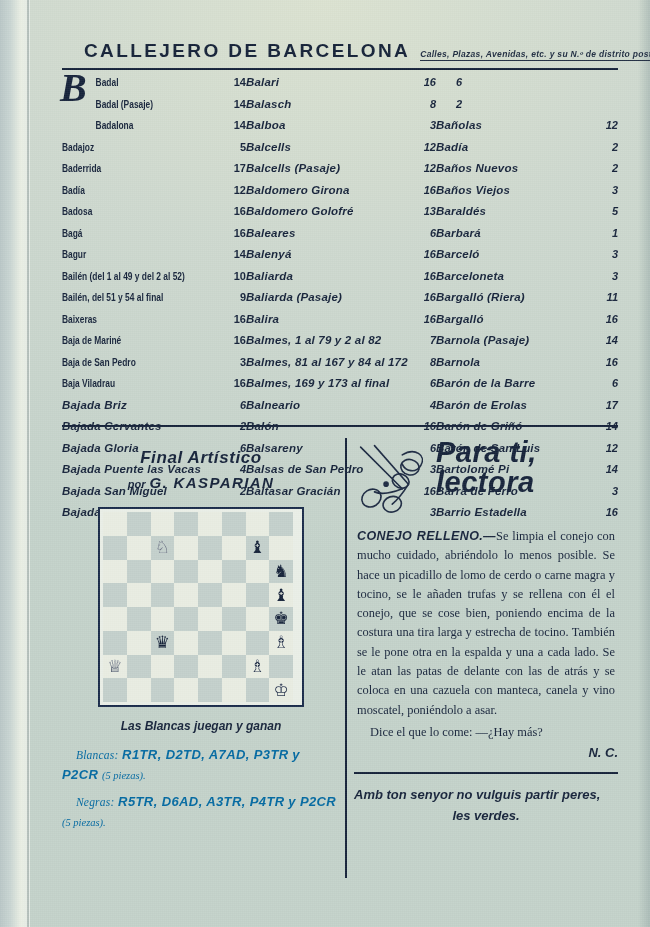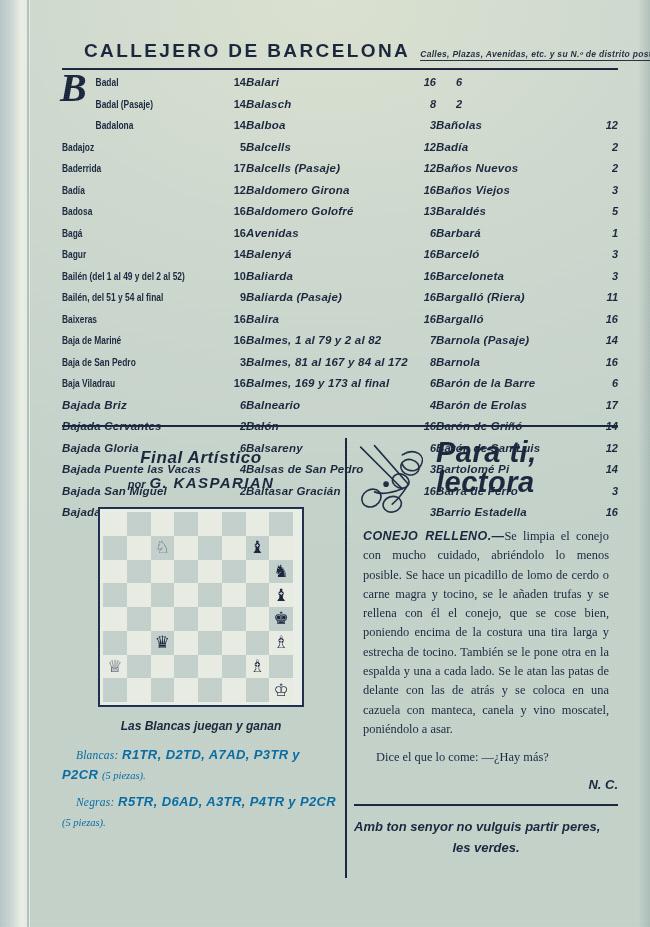--- a/index.html
+++ b/index.html
@@ -158,21 +158,21 @@
   .recipe {
     margin-top:12px;
     font-family:"Liberation Serif", serif;
     font-size:12.4px; line-height:19.3px; color:#16233a;
     text-align:justify; text-justify:inter-word;
   }
   .recipe .lead {
     font-family:"Liberation Sans", sans-serif;
     font-style:italic; font-weight:bold; font-size:12.5px; letter-spacing:.4px;
   }
-  .recipe p { margin:9px; }
+  .recipe p { margin:3px; }
   .recipe p.ind { text-indent:13px; margin-top:2px; }
   .sign { text-align:right; font-family:"Liberation Sans", sans-serif;
           font-style:italic; font-weight:bold; font-size:13px; margin-top:2px; color:#16233a; }
 
   .rule-thin { height:2px; background:#16233a; margin:12px 0 10px 0; }
   .proverb {
     font-style:italic; font-weight:bold; font-size:13px;
     line-height:21px; color:#16233a; text-align:center;
   }
   .proverb .l1, .proverb .l2 { text-align:left; display:block; }
@@ -309,21 +309,21 @@
           </li>
           <li class="dir-row ital">
             <span class="nm">Baldomero Girona</span>
             <span class="num">16</span>
           </li>
           <li class="dir-row ital">
             <span class="nm">Baldomero Golofré</span>
             <span class="num">13</span>
           </li>
           <li class="dir-row ital">
-            <span class="nm">Avenidas</span>
+            <span class="nm">Baleares</span>
             <span class="num">6</span>
           </li>
           <li class="dir-row ital">
             <span class="nm">Balenyá</span>
             <span class="num">16</span>
           </li>
           <li class="dir-row ital">
             <span class="nm">Baliarda</span>
             <span class="num">16</span>
           </li>

